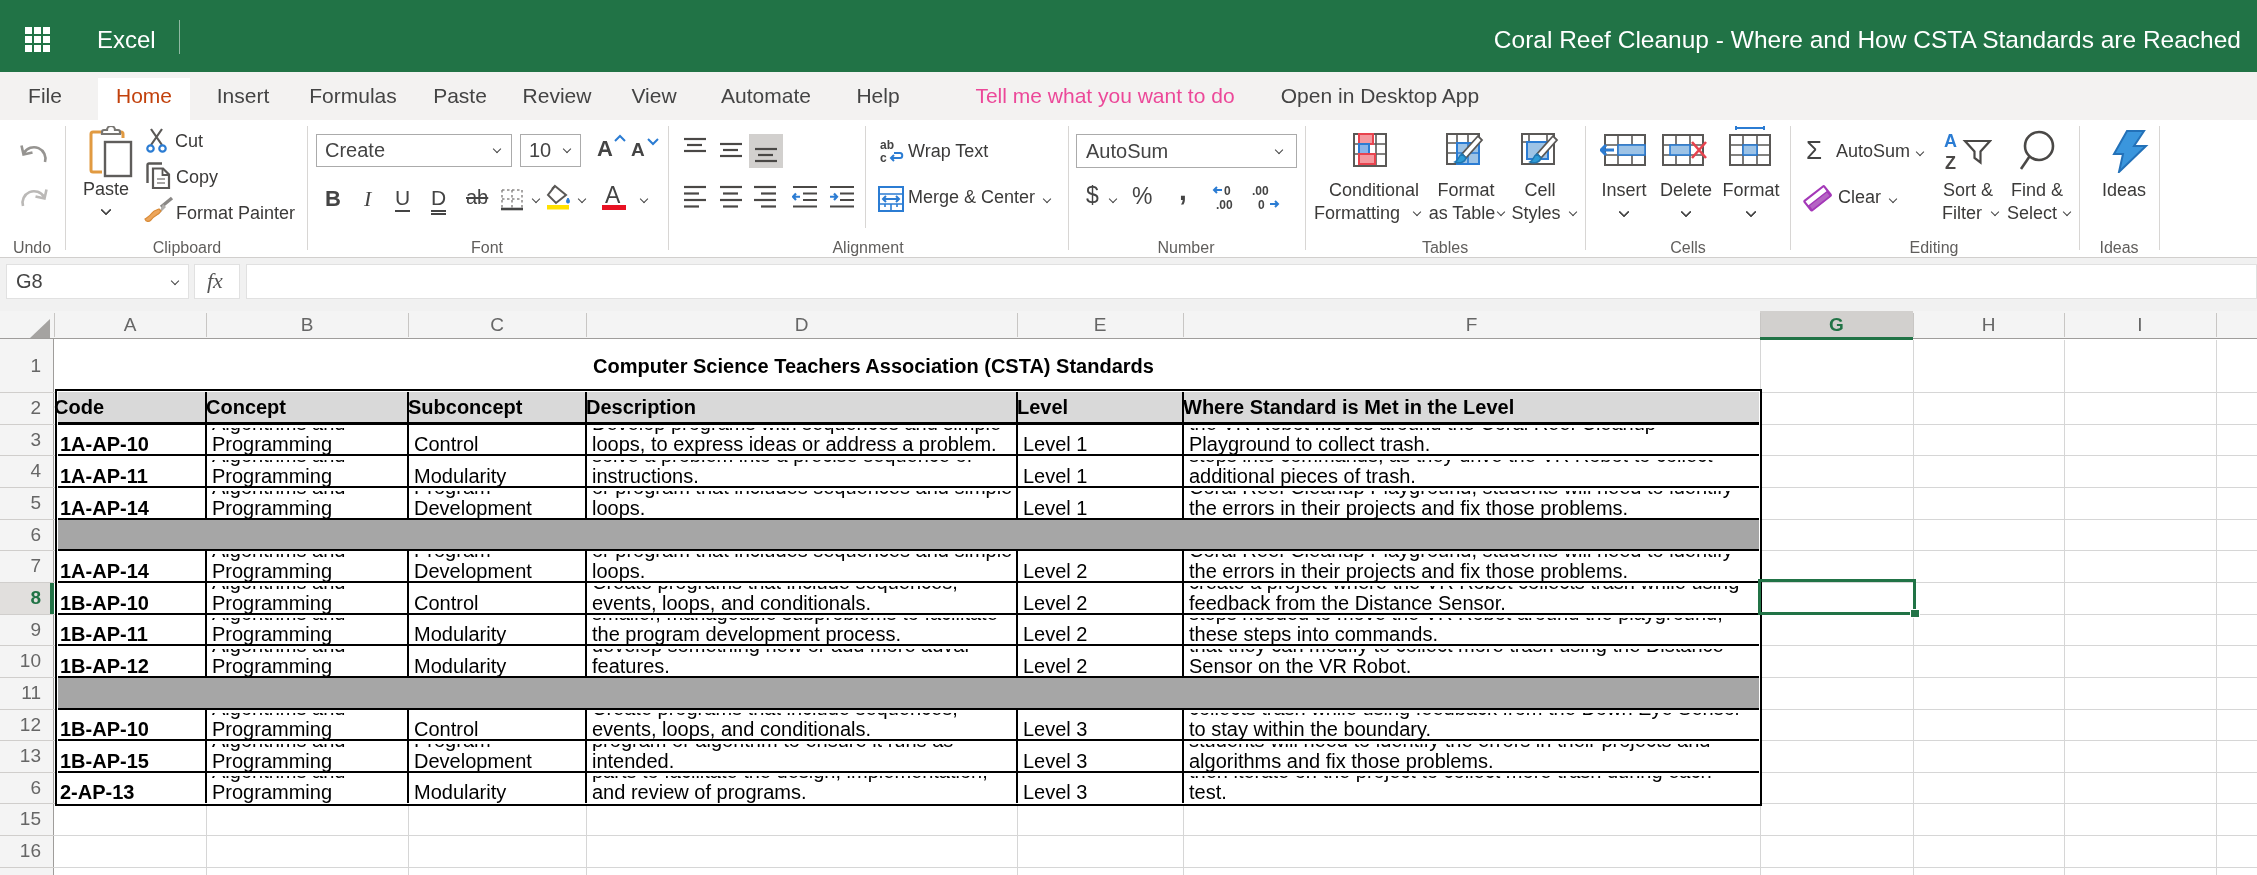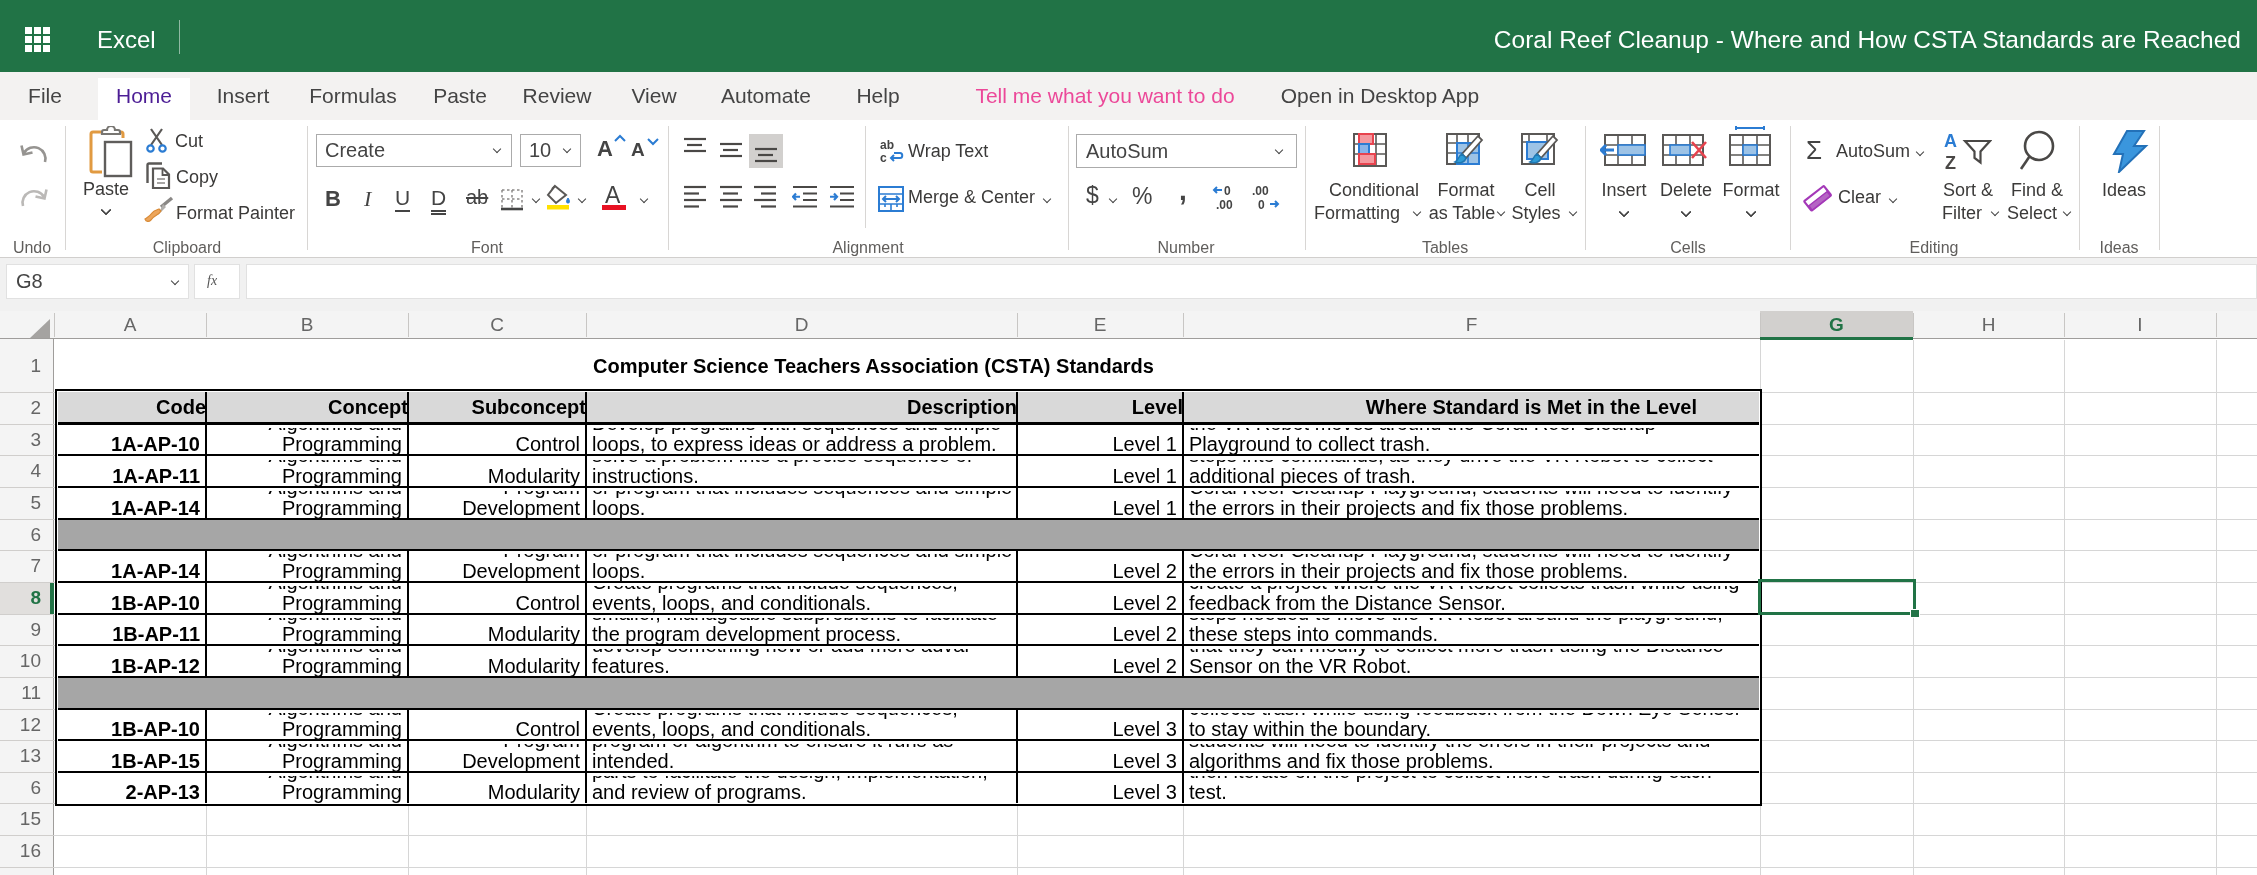--- a/index.html
+++ b/index.html
@@ -7,21 +7,21 @@
 .cvs{position:absolute;width:6px;height:6px;border-right:1.6px solid #444;border-bottom:1.6px solid #444;transform:rotate(45deg)}
 .rl{position:absolute;font-size:18px;color:#3b3a39;white-space:nowrap}
 .rlc{position:absolute;font-size:18px;color:#3b3a39;white-space:nowrap;transform:translateX(-50%)}
 .gl{position:absolute;font-size:16px;color:#605e5c;white-space:nowrap;transform:translateX(-50%)}
 .sep{position:absolute;width:1px;background:#d8d6d4;top:126px;height:124px}
 .menu-it{position:absolute;top:72px;height:48px;line-height:48px;font-size:21px;color:#444;transform:translateX(-50%);white-space:nowrap}
 .colh{position:absolute;top:311px;height:28px;font-size:19px;color:#666;text-align:center;line-height:28px}
 .rowh{position:absolute;left:0;width:54px;font-size:19px;color:#666;text-align:right;padding-right:12px}
 .cell{position:absolute;overflow:hidden;display:flex;flex-direction:column;justify-content:flex-end;font-size:20px;line-height:21px;color:#000;padding:0 6px}
 .cell div{white-space:nowrap;flex:0 0 21px}
-.ctr{text-align:right}
+.ctr{text-align:left}
 .bold{font-weight:bold}
 .gline{position:absolute;background:#d6d6d6}
 .blk{position:absolute;background:#000}
 </style></head><body>
 
 <div class="ab" style="left:0;top:0;width:2257px;height:72px;background:#217346"></div>
 <svg class="ab" style="left:25px;top:27px" width="25" height="25" viewBox="0 0 25 25">
 <rect x="0" y="0" width="7" height="7" fill="#fff"></rect>
 <rect x="9" y="0" width="7" height="7" fill="#fff"></rect>
 <rect x="18" y="0" width="7" height="7" fill="#fff"></rect>
@@ -31,21 +31,21 @@
 <rect x="0" y="18" width="7" height="7" fill="#fff"></rect>
 <rect x="9" y="18" width="7" height="7" fill="#fff"></rect>
 <rect x="18" y="18" width="7" height="7" fill="#fff"></rect>
 </svg>
 <div class="ab" style="left:97px;top:0;height:80px;line-height:80px;font-size:24px;color:#fff">Excel</div>
 <div class="ab" style="left:179px;top:20px;height:34px;width:1px;background:rgba(255,255,255,.5)"></div>
 <div class="ab" style="right:16px;top:0;height:80px;line-height:80px;font-size:24.5px;color:#fff">Coral Reef Cleanup - Where and How CSTA Standards are Reached</div>
 <div class="ab" style="left:0;top:72px;width:2257px;height:48px;background:#f3f2f1"></div>
 <div class="ab" style="left:98px;top:78px;width:92px;height:42px;background:#fff"></div>
 <div class="menu-it" style="left:45px;color:#444">File</div>
-<div class="menu-it" style="left:144px;color:#4c1d95">Home</div>
+<div class="menu-it" style="left:144px;color:#c2410c">Home</div>
 <div class="menu-it" style="left:243px;color:#444">Insert</div>
 <div class="menu-it" style="left:353px;color:#444">Formulas</div>
 <div class="menu-it" style="left:460px;color:#444">Paste</div>
 <div class="menu-it" style="left:557px;color:#444">Review</div>
 <div class="menu-it" style="left:654px;color:#444">View</div>
 <div class="menu-it" style="left:766px;color:#444">Automate</div>
 <div class="menu-it" style="left:878px;color:#444">Help</div>
 <div class="menu-it" style="left:1105px;color:#ec4899">Tell me what you want to do</div>
 <div class="menu-it" style="left:1380px;color:#444">Open in Desktop App</div>
 <div class="ab" style="left:0;top:120px;width:2257px;height:138px;background:#fff;border-bottom:1px solid #d1cfcd"></div>
@@ -291,21 +291,21 @@
 <div class="cvs" style="left:2064px;top:209px"></div>
 <svg class="ab" style="left:2110px;top:130px" width="40" height="43" viewBox="0 0 40 43">
 <path d="M17 1 L4 24 h9 L9 42 L36 16 h-12 L34 1 Z" fill="#3a96dd" stroke="#2371b8" stroke-width="2"></path>
   </svg>
 <div class="rlc" style="left:2124px;top:180px">Ideas</div>
 <div class="ab" style="left:0;top:258px;width:2257px;height:53px;background:#f1f1f1"></div>
 <div class="ab" style="left:6px;top:264px;width:183px;height:35px;background:#fff;border:1px solid #e1e1e1"></div>
 <div class="ab" style="left:16px;top:264px;height:35px;line-height:35px;font-size:20px;color:#444">G8</div>
 <div class="cvs" style="left:172px;top:278px"></div>
 <div class="ab" style="left:194px;top:264px;width:46px;height:35px;background:#fff;border:1px solid #e1e1e1"></div>
-<div class="ab" style="left:207px;top:264px;height:35px;line-height:33px;font-size:14px;font-style:italic;font-family:'Liberation Serif',serif;color:#555">fx</div>
+<div class="ab" style="left:207px;top:264px;height:35px;line-height:33px;font-size:22px;font-style:italic;font-family:'Liberation Serif',serif;color:#555">fx</div>
 <div class="ab" style="left:246px;top:264px;width:2011px;height:35px;background:#fff;border:1px solid #e1e1e1"></div>
 <div class="ab" style="left:0;top:311px;width:2257px;height:564px;background:#fff"></div>
 <div class="ab" style="left:0;top:311px;width:2257px;height:28px;background:#f4f4f4;border-bottom:1px solid #9f9d9b"></div>
 <div class="colh" style="left:54px;width:152px">A</div>
 <div class="colh" style="left:206px;width:202px">B</div>
 <div class="colh" style="left:408px;width:178px">C</div>
 <div class="colh" style="left:586px;width:431px">D</div>
 <div class="colh" style="left:1017px;width:166px">E</div>
 <div class="colh" style="left:1183px;width:577px">F</div>
 <div class="colh" style="left:1760px;width:153px;background:#d2d0ce;color:#217346;font-weight:bold;border-bottom:3.5px solid #217346;height:28.5px">G</div>

